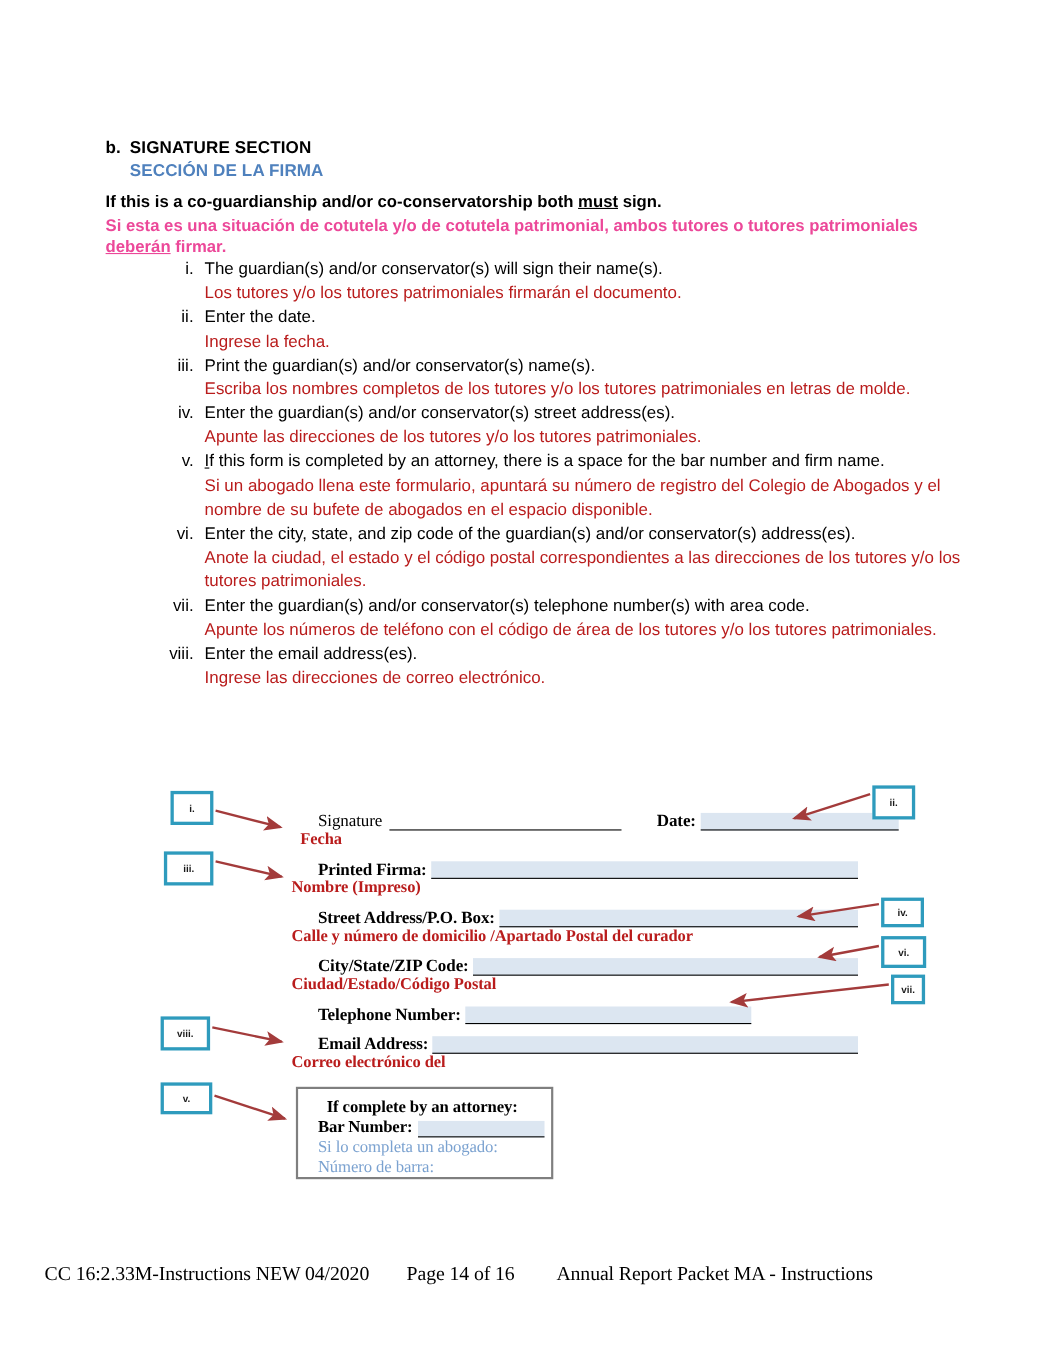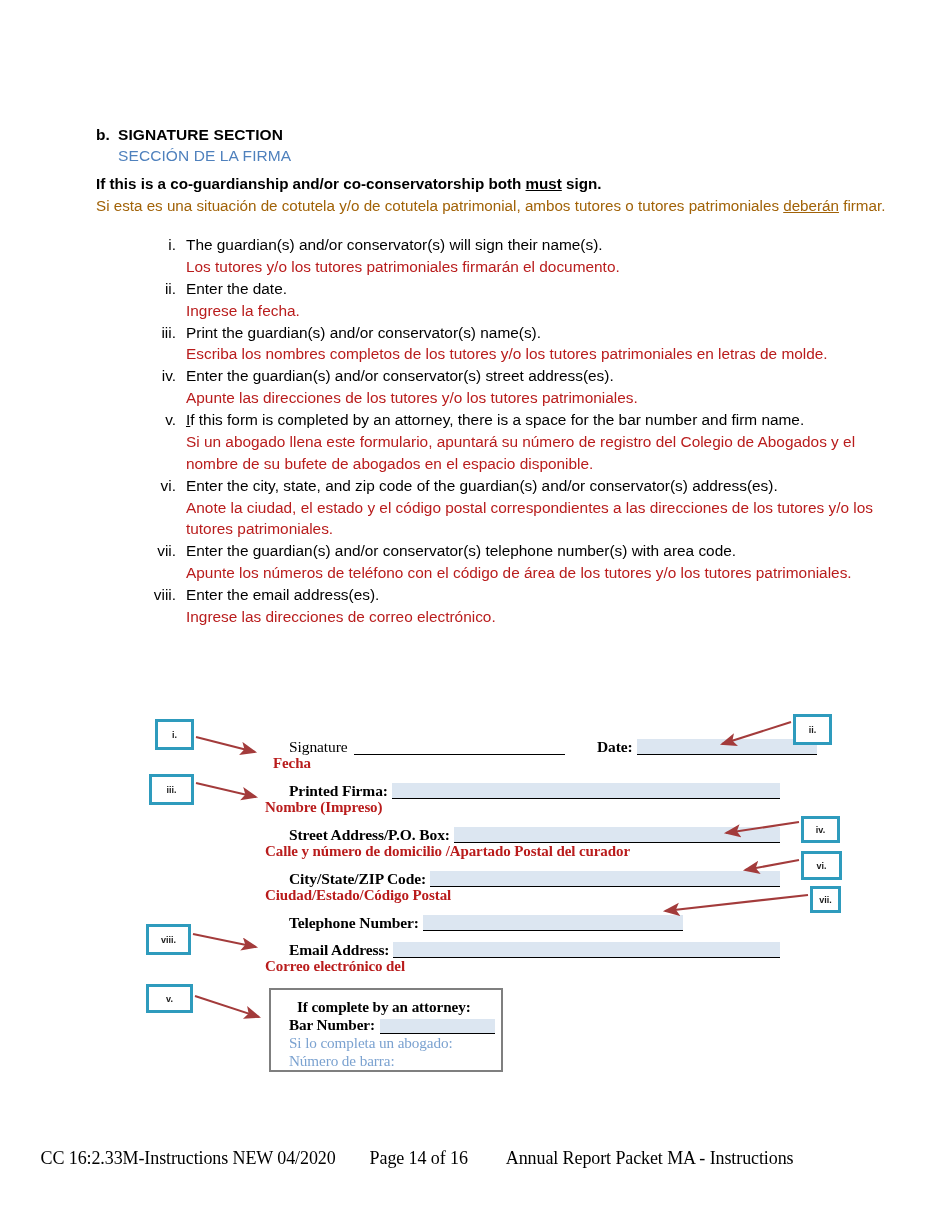--- a/index.html
+++ b/index.html
@@ -39,40 +39,40 @@
     width: 22px;
     flex: 0 0 22px;
   }
   .head-en {
     font-weight: bold;
     font-size: 15.5px;
     letter-spacing: 0.1px;
   }
   .head-es {
     color: #4f81bd;
-    font-weight: normal;
+    font-weight: bold;
     font-size: 15.5px;
     margin-left: 22px;
     margin-top: 3px;
     letter-spacing: 0.1px;
   }
 
   .lead {
     position: absolute;
     left: 96px;
     top: 175px;
     width: 790px;
   }
   .lead-en {
     font-weight: bold;
     font-size: 15.2px;
   }
   .lead-es {
-    color: #a16207;
-    font-weight: normal;
+    color: #ec4899;
+    font-weight: bold;
     font-size: 15.2px;
     margin-top: 4px;
     line-height: 1.28;
   }
   u { text-decoration: underline; }
 
   
   .rlist {
     position: absolute;
     left: 132px;

